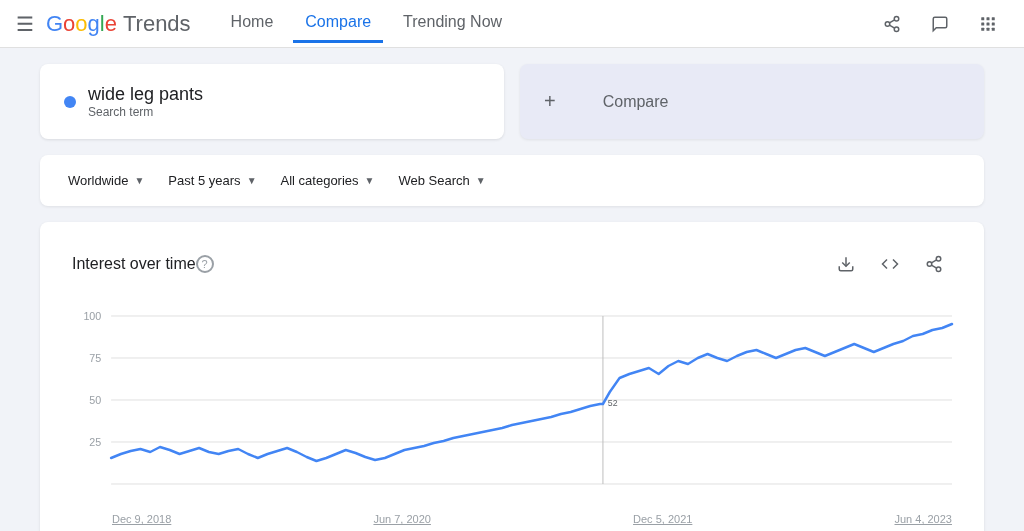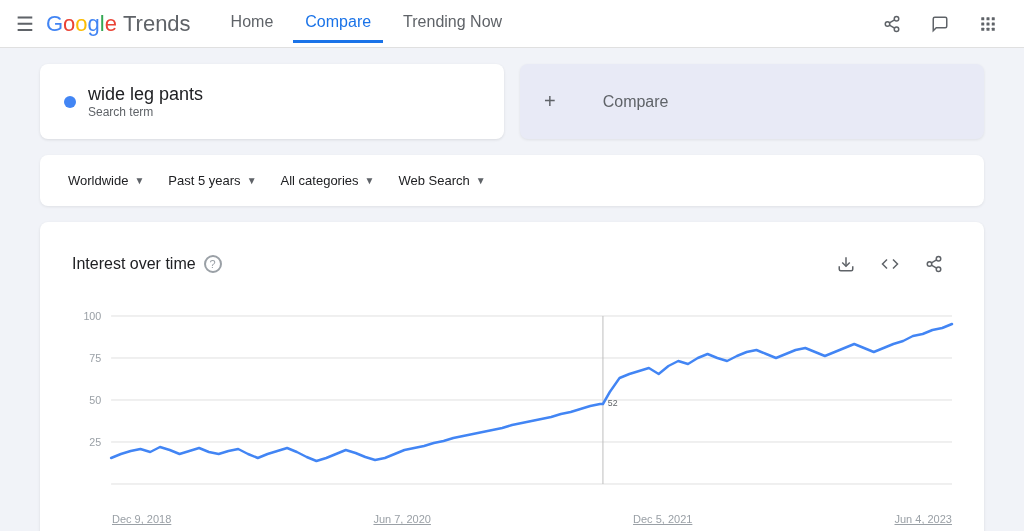--- a/index.html
+++ b/index.html
@@ -96,21 +96,21 @@
       border-radius: 8px;
       padding: 24px 32px 16px;
       box-shadow: 0 1px 3px rgba(0,0,0,0.1);
     }
     .chart-header {
       display: flex;
       align-items: center;
       justify-content: space-between;
       margin-bottom: 24px;
     }
-    .chart-title-row { display: flex; align-items: flex-start; gap: 8px; }
+    .chart-title-row { display: flex; align-items: flex-start; }
     .chart-title { font-size: 16px; color: #202124; font-weight: 400; }
     .chart-help { width: 18px; height: 18px; border-radius: 50%; border: 2px solid #9aa0a6; display: flex; align-items: center; justify-content: center; font-size: 11px; color: #9aa0a6; cursor: pointer; }
     .chart-actions { display: flex; gap: 8px; }
     .chart-action-btn { width: 36px; height: 36px; border-radius: 50%; display: flex; align-items: center; justify-content: center; cursor: pointer; color: #5f6368; border: none; background: transparent; font-size: 16px; }
 
     
     .chart-container { position: relative; width: 100%; }
     svg.trend-chart { width: 100%; height: 200px; overflow: visible; }
 
     

